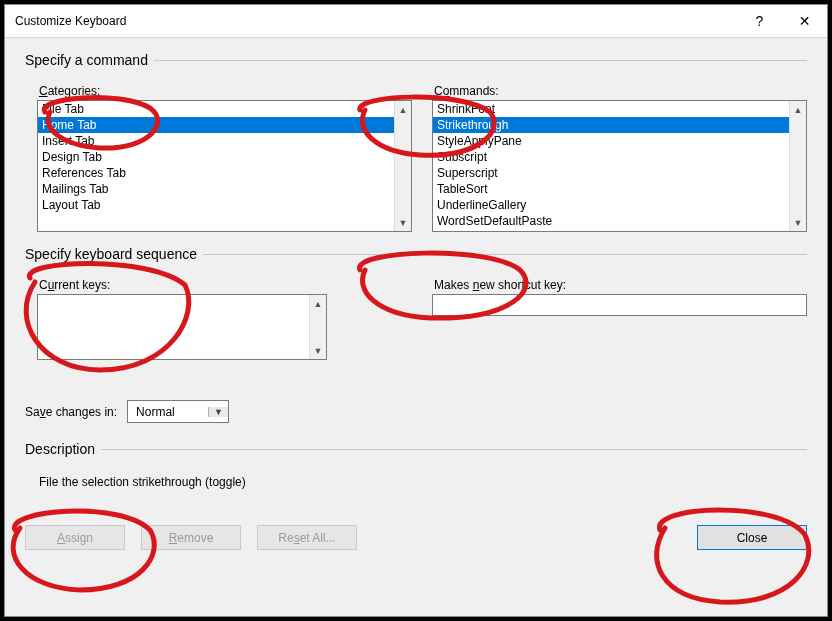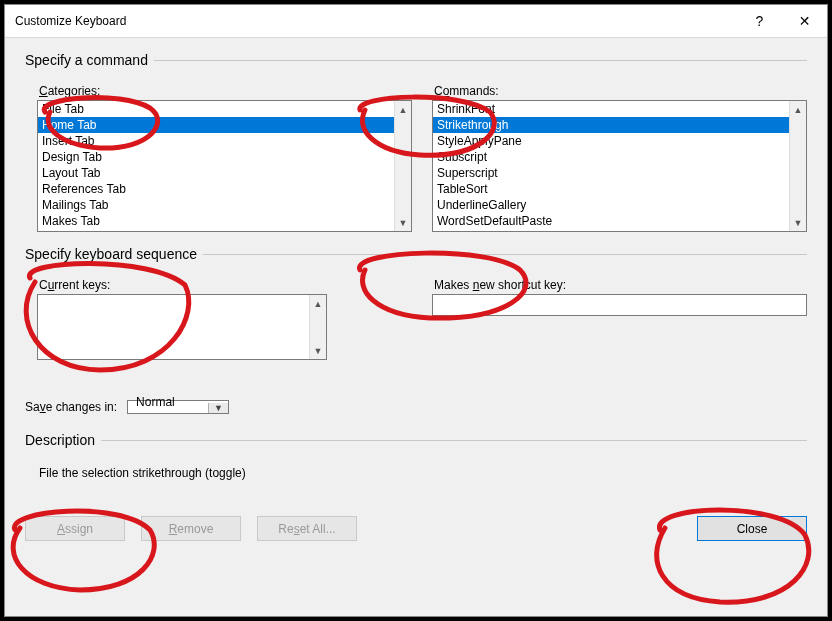--- a/index.html
+++ b/index.html
@@ -131,24 +131,24 @@
     padding: 2px 4px;
   }
   .row-save {
     display: flex;
     align-items: center;
     gap: 10px;
     margin: 40px 0 18px 0;
   }
   .combo {
     display: inline-flex;
-    align-items: flex-end;
+    align-items: center;
     border: 1px solid #7a7a7a;
     background: #fff;
-    height: 14px;
+    height: 23px;
   }
   .combo .val {
     padding: 2px 8px;
     min-width: 80px;
     line-height: 18px;
   }
   .combo .dd {
     width: 20px;
     border-left: 1px solid #b0b0b0;
     background: #e9e9e9;
@@ -224,24 +224,23 @@
       <legend>Specify a command</legend>
       <div class="two-col">
         <div class="col">
           <div class="label"><span class="u">C</span><span>ategories:</span></div>
           <div class="listbox-wrap">
             <div class="listbox" id="categories-list">
                 <div class="item">File Tab</div>
                 <div class="item selected">Home Tab</div>
                 <div class="item">Insert Tab</div>
                 <div class="item">Design Tab</div>
-                <div class="item">Layout Tab</div>
                 <div class="item">References Tab</div>
                 <div class="item">Mailings Tab</div>
-                <div class="item">Makes Tab</div>
+                <div class="item">Layout Tab</div>
               </div>
             <div class="vscroll">
               <div class="arrow">▲</div>
               <div class="arrow">▼</div>
             </div>
           </div>
         </div>
         <div class="col">
           <div class="label">C<span class="u">o</span>mmands:</div>
           <div class="listbox-wrap">

